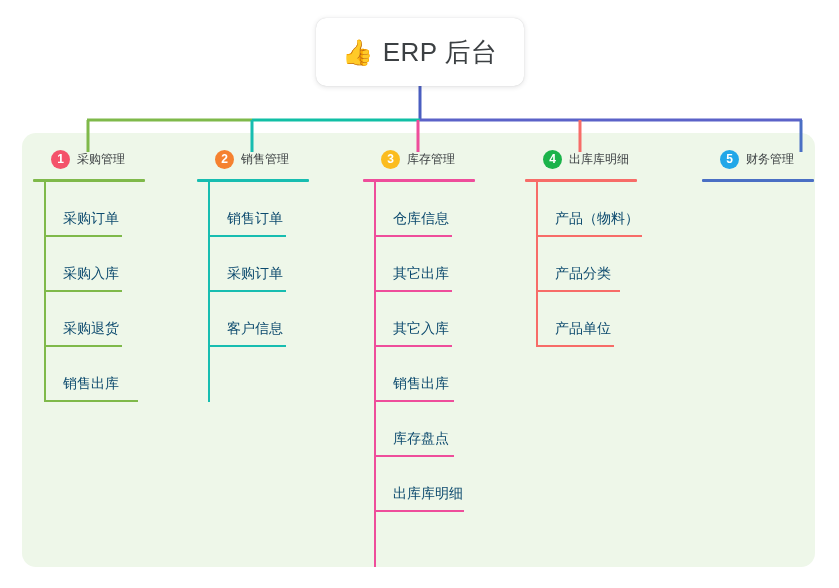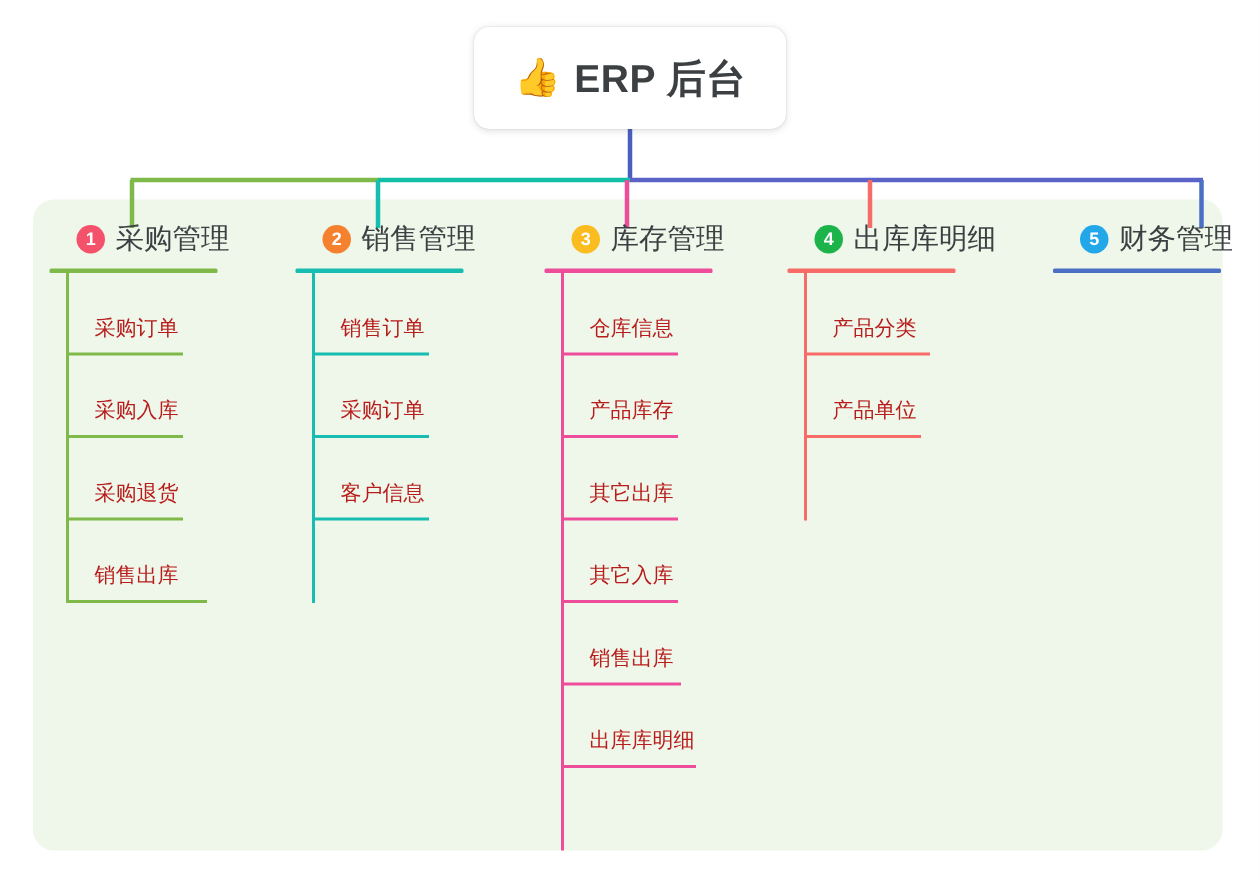--- a/index.html
+++ b/index.html
@@ -46,21 +46,20 @@
   .root-emoji {
     font-size: 25px;
     line-height: 1;
     display: inline-block;
   }
   .root-title {
     font-size: 26px;
     color: #3c4043;
     letter-spacing: 0.4px;
     white-space: nowrap;
-    font-weight: bold;
   }
 
   
   .panel {
     position: absolute;
     left: 22px;
     top: 133px;
     width: 793px;
     height: 434px;
     background: #eef7e9;
@@ -96,21 +95,21 @@
     height: 19px;
     border-radius: 50%;
     color: #ffffff;
     font-size: 12px;
     line-height: 19px;
     text-align: center;
     font-weight: 700;
     flex: 0 0 auto;
   }
   .col-title {
-    font-size: 19px;
+    font-size: 12px;
     color: #3c4043;
     white-space: nowrap;
   }
   .col-rule {
     height: 3px;
     border-radius: 1px;
     margin-top: 7px;
   }
   .items {
     position: relative;
@@ -119,21 +118,21 @@
   .item {
     position: relative;
     height: 55px;
     box-sizing: border-box;
   }
   .item-label {
     position: absolute;
     left: 30px;
     bottom: 9px;
     font-size: 14px;
-    color: #b91c1c;
+    color: #0c4a6e;
     white-space: nowrap;
   }
   .item-rule {
     position: absolute;
     left: 11px;
     bottom: 0;
     height: 2px;
   }
   .vstem {
     position: absolute;
@@ -228,50 +227,54 @@
           <span class="col-title">库存管理</span>
         </div>
         <div class="col-rule" style="background: rgb(238, 77, 155); width: 112px;"></div>
         <div class="items">
           <div class="vstem" style="background: rgb(238, 77, 155); height: 385px;"></div>
           <div class="item">
             <span class="item-label">仓库信息</span>
             <div class="item-rule" style="background: rgb(238, 77, 155); width: 78px;"></div>
           </div>
           <div class="item">
-            <span class="item-label">产品库存</span>
-            <div class="item-rule" style="background: rgb(238, 77, 155); width: 78px;"></div>
-          </div>
-          <div class="item">
             <span class="item-label">其它出库</span>
             <div class="item-rule" style="background: rgb(238, 77, 155); width: 78px;"></div>
           </div>
           <div class="item">
             <span class="item-label">其它入库</span>
             <div class="item-rule" style="background: rgb(238, 77, 155); width: 78px;"></div>
           </div>
           <div class="item">
             <span class="item-label">销售出库</span>
             <div class="item-rule" style="background: rgb(238, 77, 155); width: 80px;"></div>
           </div>
           <div class="item">
+            <span class="item-label">库存盘点</span>
+            <div class="item-rule" style="background: rgb(238, 77, 155); width: 80px;"></div>
+          </div>
+          <div class="item">
             <span class="item-label">出库库明细</span>
             <div class="item-rule" style="background: rgb(238, 77, 155); width: 90px;"></div>
           </div>
         </div>
       </div>
       <div class="column" style="left: 525px; top: 146px;">
         <div class="col-head">
           <span class="badge" style="background: rgb(27, 179, 74);">4</span>
           <span class="col-title">出库库明细</span>
         </div>
         <div class="col-rule" style="background: rgb(247, 108, 104); width: 112px;"></div>
         <div class="items">
           <div class="vstem" style="background: rgb(247, 108, 104); height: 165px;"></div>
           <div class="item">
+            <span class="item-label">产品（物料）</span>
+            <div class="item-rule" style="background: rgb(247, 108, 104); width: 106px;"></div>
+          </div>
+          <div class="item">
             <span class="item-label">产品分类</span>
             <div class="item-rule" style="background: rgb(247, 108, 104); width: 84px;"></div>
           </div>
           <div class="item">
             <span class="item-label">产品单位</span>
             <div class="item-rule" style="background: rgb(247, 108, 104); width: 78px;"></div>
           </div>
         </div>
       </div>
       <div class="column" style="left: 702px; top: 146px;">

